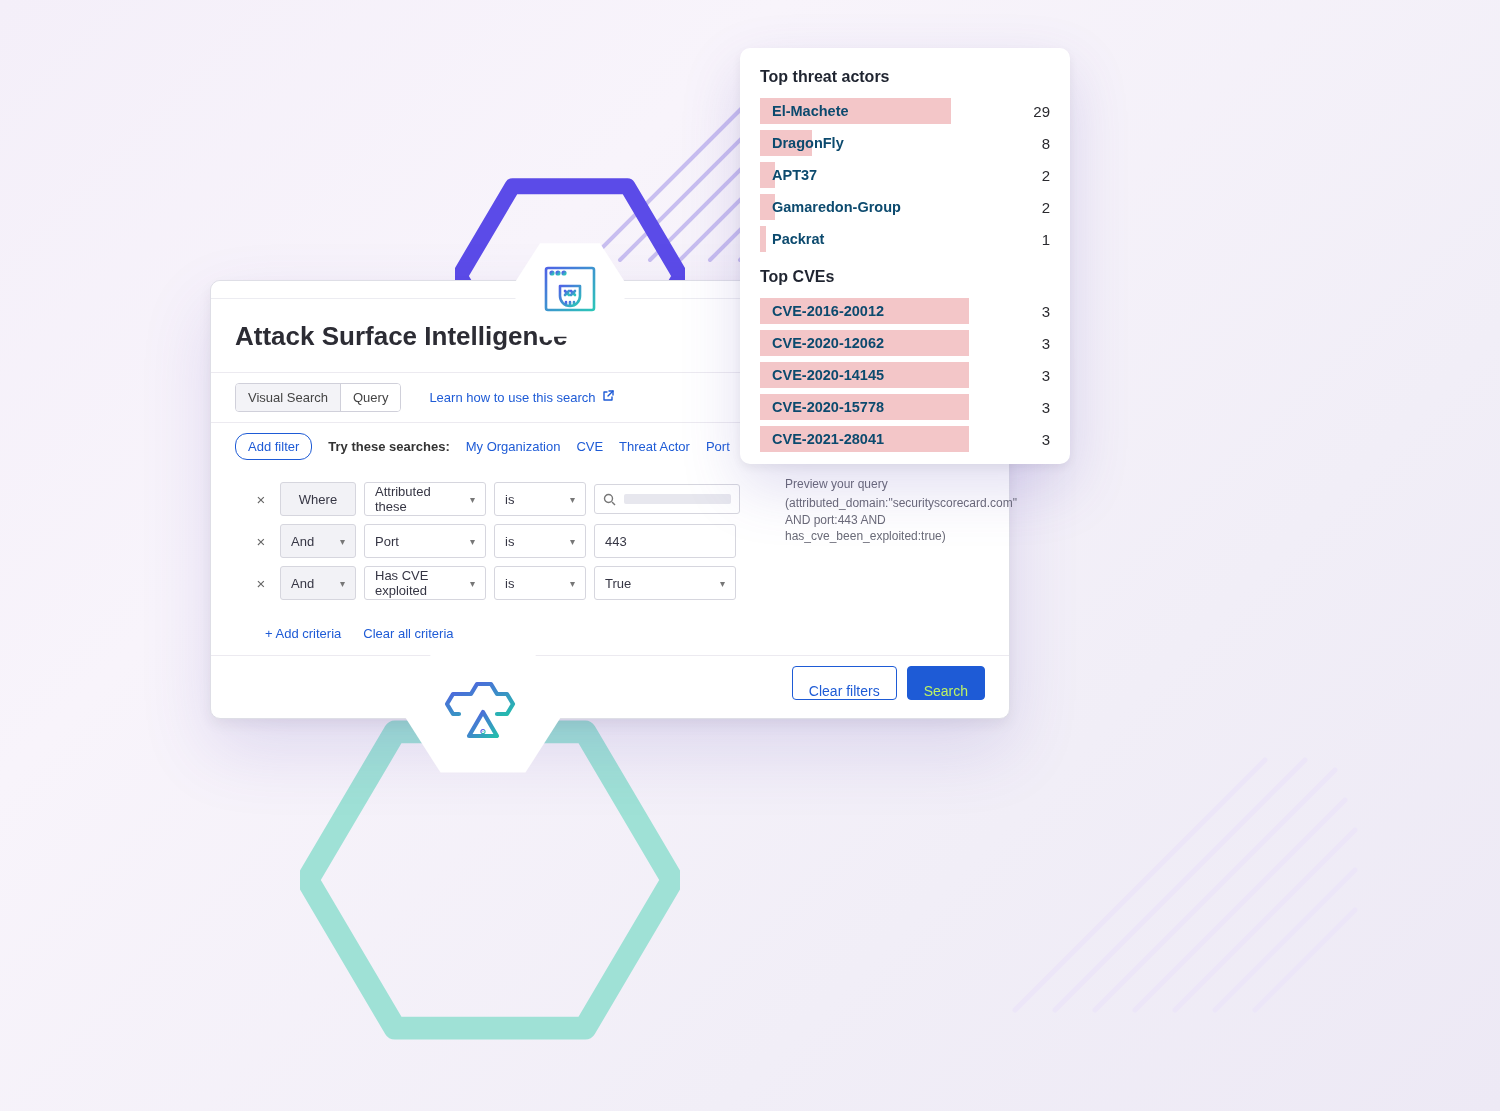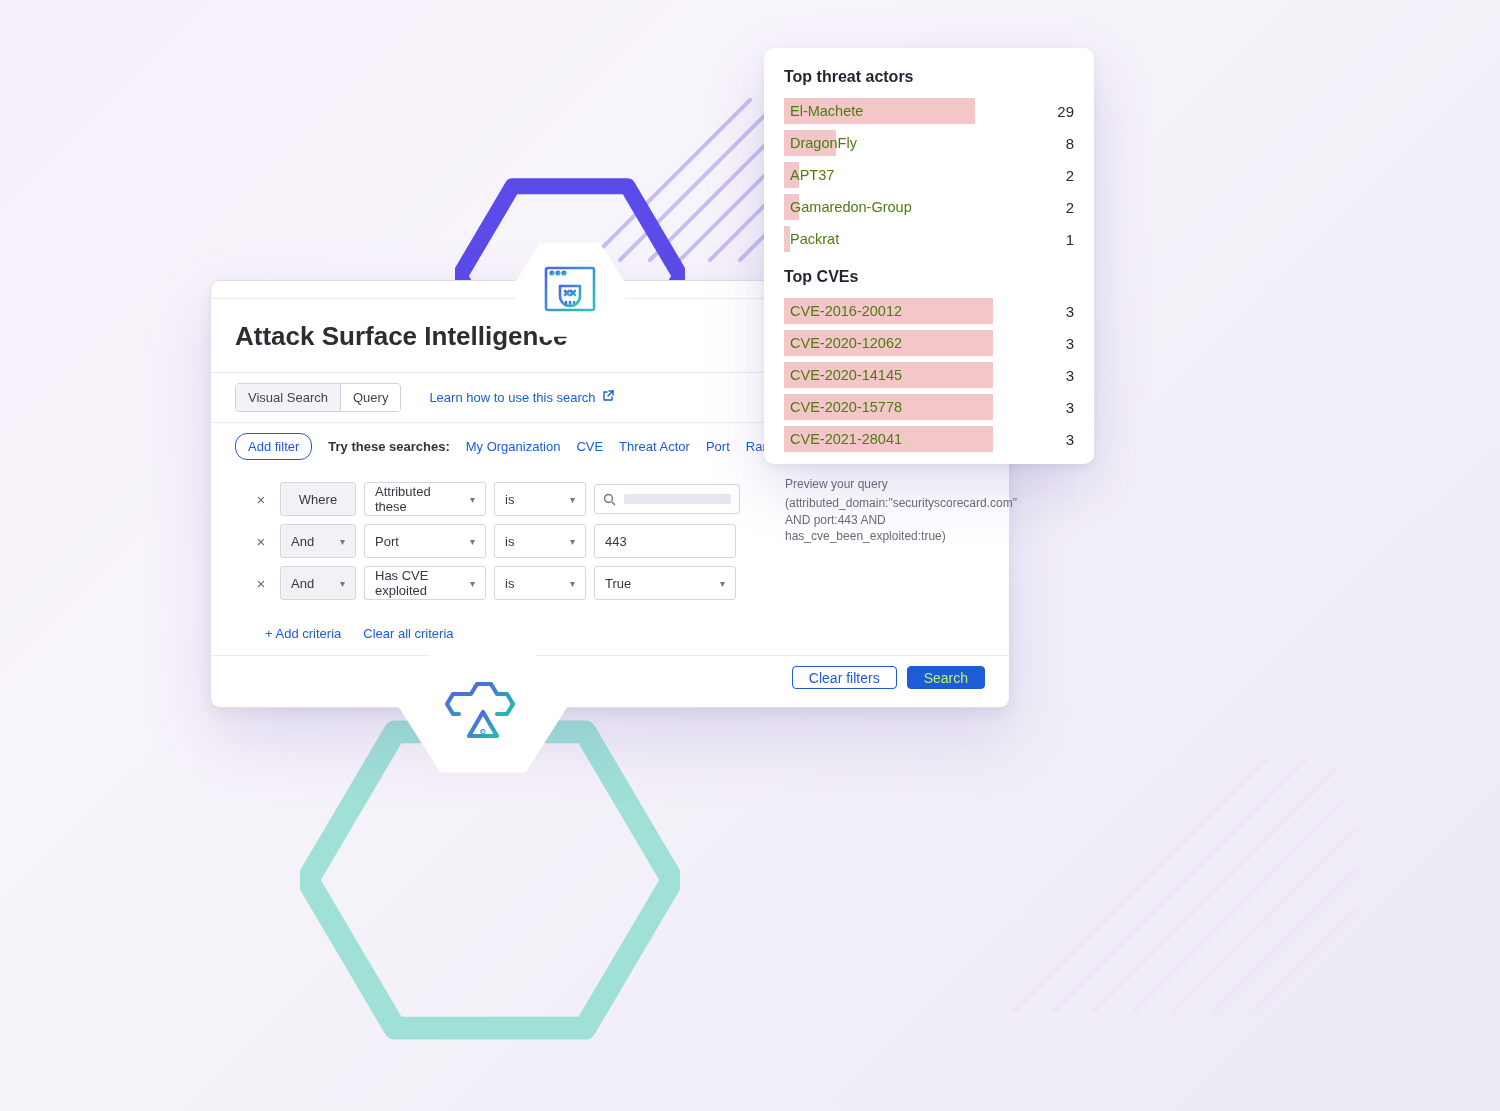--- a/index.html
+++ b/index.html
@@ -188,30 +188,30 @@
   .actions {
     display:flex;
     justify-content:flex-end;
     gap: 10px;
     padding: 10px 24px 18px;
   }
   .btn {
     height: 23px;
     border-radius: 4px;
     font-size: 14px;
-    padding: 3px 16px;
+    padding: 16px 16px;
     cursor:pointer;
   }
   .btn-outline { background:#fff; border:1px solid #1e5bd6; color:#1e5bd6; }
   .btn-primary { background:#1e5bd6; border:1px solid #1e5bd6; color:#bef264; }
 
   
   .stats {
     position:absolute;
-    left: 764px; top: 48px;
+    left: 740px; top: 48px;
     width: 330px;
     background:#fff;
     border-radius: 10px;
     box-shadow: 0 24px 60px rgba(90,70,180,0.18), 0 4px 10px rgba(0,0,0,0.06);
     padding: 16px 20px 8px;
     z-index: 40;
   }
   .stats h3 {
     font-size: 16px;
     font-weight: 700;
@@ -224,24 +224,24 @@
     height: 30px;
     position:relative;
     margin-bottom: 2px;
   }
   .stat-bar {
     position:absolute; left:0; top:2px; bottom:2px;
     background:#f3c6c8;
   }
   .stat-link {
     position:relative;
-    color:#4d7c0f;
+    color:#0c4a6e;
     font-size:14.5px;
-    font-weight:400;
-    padding-left:6px;
+    font-weight:700;
+    padding-left:12px;
     cursor:pointer;
   }
   .stat-count {
     margin-left:auto;
     color:#2a2a2f;
     font-size:15px;
   }
   .stats .block + .block { margin-top: 14px; }
 
 </style>

